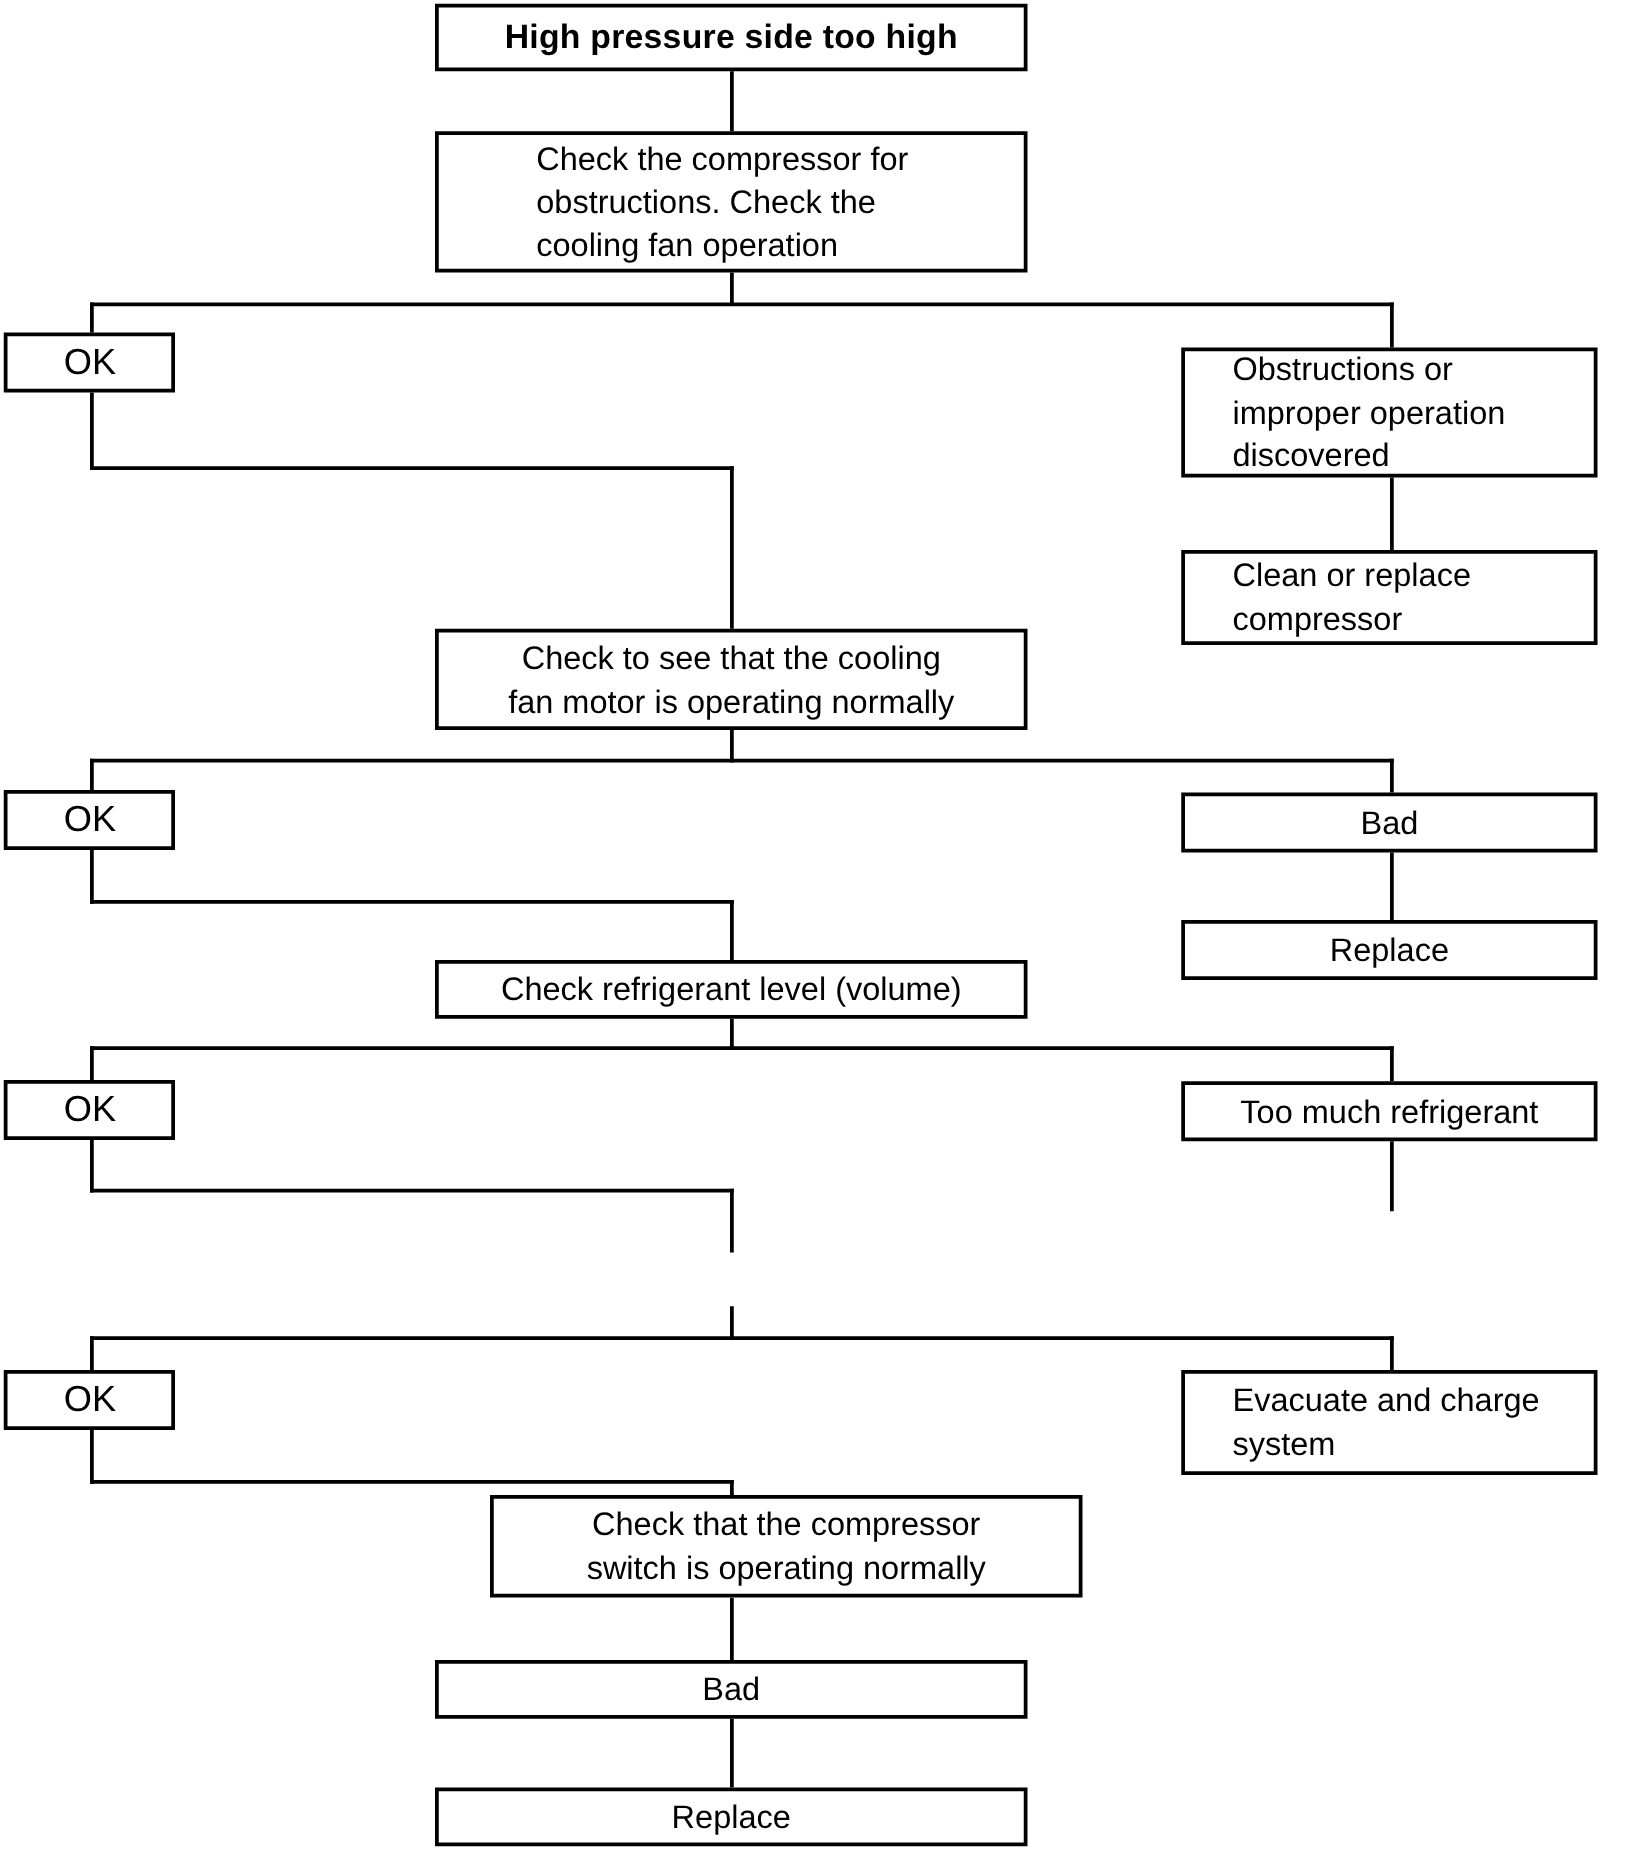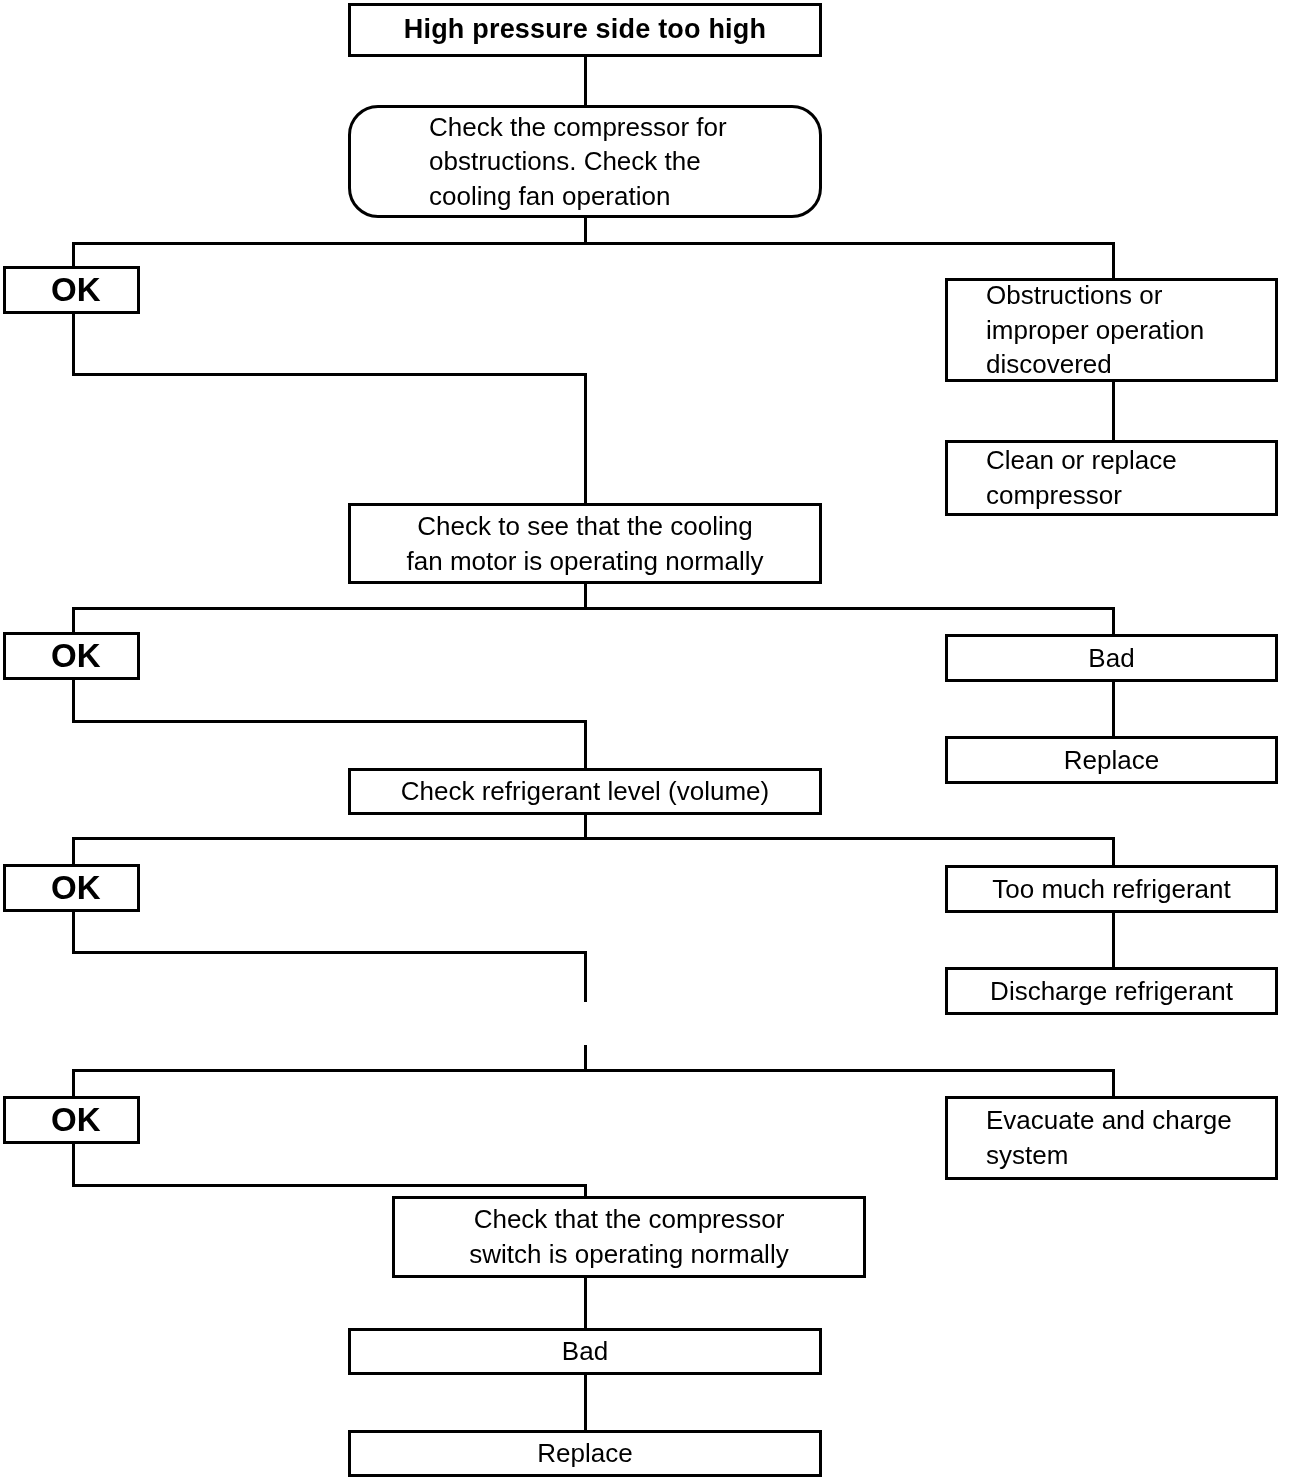--- a/index.html
+++ b/index.html
@@ -5,22 +5,22 @@
   html,body{margin:0;padding:0;background:#ffffff;}
   body{width:1312px;height:1482px;font-family:"Liberation Sans",sans-serif;color:#000;}
   #stage{position:relative;width:1312px;height:1482px;overflow:hidden;background:#fff;}
   .box{position:absolute;box-sizing:border-box;border:3px solid #000;background:#fff;
        display:flex;align-items:center;z-index:3;}
   .box .txt{width:100%;line-height:1.33;white-space:pre-line;}
   .c-center .txt{text-align:center;}
   .c-left  .txt{text-align:left;}
   .t-title{font-weight:bold;font-size:27px;letter-spacing:.2px;}
   .t-body{font-weight:normal;font-size:26px;}
-  .t-ok{font-weight:bold;font-size:33px;}
-  .pad-l{padding-left:78px;border-radius:30px;}
+  .t-ok{font-weight:normal;font-size:29px;}
+  .pad-l{padding-left:78px;}
   .pad-ok{padding-left:45px;}
   .pad-r{padding-left:38px;}
   .line{position:absolute;background:#000;z-index:1;}
   .v{width:3px;}
   .h{height:3px;}
 </style>
 </head>
 <body>
 
 <div id="stage">
@@ -116,23 +116,20 @@
   </div>
 
   <div class="box c-left pad-ok" style="left:3px;top:864px;width:137px;height:48px;">
     <span class="txt t-ok">OK</span>
   </div>
 
   <div class="box c-center" style="left:945px;top:865px;width:333px;height:48px;">
     <span class="txt t-body">Too much refrigerant</span>
   </div>
 
-  <div class="box c-center" style="left:945px;top:967px;width:333px;height:48px;">
-    <span class="txt t-body">Discharge refrigerant</span>
-  </div>
 
 
   <div class="box c-left pad-ok" style="left:3px;top:1096px;width:137px;height:48px;">
     <span class="txt t-ok">OK</span>
   </div>
 
   <div class="box c-left pad-r" style="left:945px;top:1096px;width:333px;height:84px;">
     <span class="txt t-body">Evacuate and charge
 system</span>
   </div>

